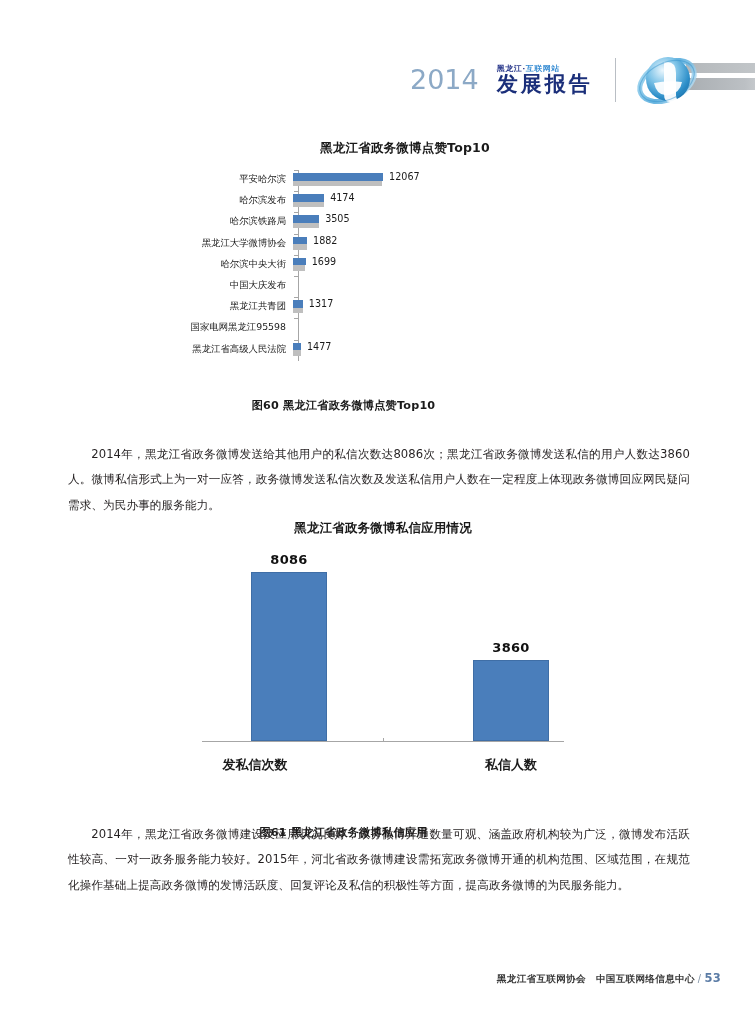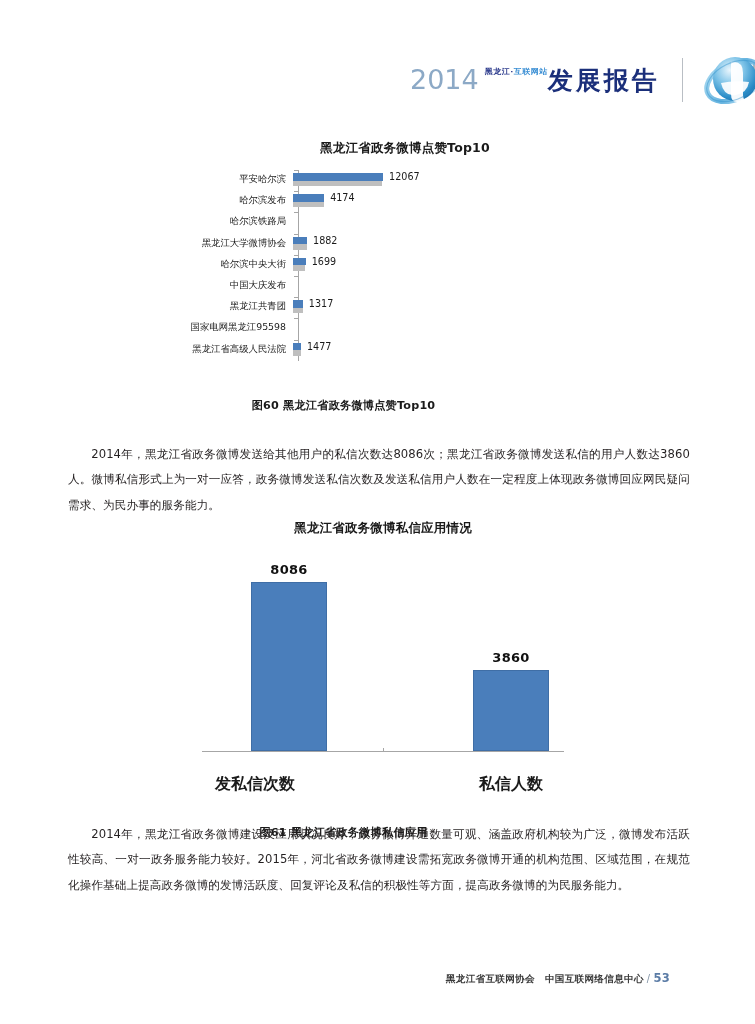--- a/index.html
+++ b/index.html
@@ -34,41 +34,41 @@
   }
   .hdr-year {
     font-size: 27px;
     color: #8ca9c6;
     font-weight: 400;
     letter-spacing: 0px;
     line-height: 1;
     padding-bottom: 2px;
   }
   .hdr-titleblock {
-    margin-left: 6px;
+    margin-left: 18px;
     display: flex;
-    flex-direction: row;
+    flex-direction: column;
     align-items: flex-start;
     line-height: 1;
     text-align: right;
   }
   .hdr-sub {
     font-size: 8px;
     color: #2f3a8f;
     font-weight: bold;
     letter-spacing: 0.5px;
     white-space: nowrap;
     transform: scaleY(0.95);
     transform-origin: left bottom;
     margin-bottom: 1px;
   }
   .hdr-sub .sub-b { color: #2b3a8c; }
   .hdr-sub .sub-c { color: #3b8fd4; }
   .hdr-main {
-    font-size: 25px;
+    font-size: 21px;
     font-weight: bold;
     color: #1b2f7a;
     letter-spacing: 3px;
     white-space: nowrap;
   }
   .hdr-divider {
     width: 1px;
     height: 44px;
     background: #b9bec4;
     margin: 0 18px 0 22px;
@@ -210,21 +210,20 @@
     left: 188px;
     top: 520px;
     width: 390px;
   }
   .chart2-title {
     text-align: center;
     font-size: 12.5px;
     font-weight: bold;
     color: #1a1a1a;
     letter-spacing: 0.2px;
-    margin-bottom: 10px;
   }
   .c2-plot {
     position: relative;
     height: 205px;
     margin: 0 14px;
   }
   .c2-baseline {
     position: absolute;
     left: 0;
     right: 0;
@@ -262,38 +261,38 @@
     margin-bottom: 5px;
     letter-spacing: 0.3px;
   }
   .c2-xlabels {
     position: relative;
     margin: 0 14px;
     height: 22px;
   }
   .c2-xlabel {
     position: absolute;
-    top: 22px;
+    top: 14px;
     width: 100px;
     text-align: center;
-    font-size: 16px;
+    font-size: 13px;
     font-weight: bold;
     color: #1a1a1a;
   }
   .c2-xlabel.left  { left: 3px; }
   .c2-xlabel.right { right: 3px; }
 
   
   .page-footer {
     position: absolute;
     left: 0;
     bottom: 38px;
     width: 755px;
     text-align: right;
-    padding-right: 85px;
+    padding-right: 34px;
     box-sizing: border-box;
     font-size: 9.6px;
     font-weight: bold;
     color: #3b3b3b;
     letter-spacing: 0.3px;
   }
   .page-footer .org2 { margin-left: 10px; }
   .page-footer .slash { color: #7d8fa3; font-weight: normal; margin: 0 3px; }
   .page-footer .pagenum { color: #5b7ca6; font-weight: bold; font-size: 11.5px; }
 </style>
@@ -353,20 +352,25 @@
         <div class="c1-tick"></div>
         <div class="c1-barbox">
           <div class="c1-bar-shadow" style="width: 30.6971px;"></div>
           <div class="c1-bar" style="width: 31.1646px; background: rgb(74, 126, 187);"></div>
           <div class="c1-value" style="left: 38.1646px;">4174</div>
         </div>
       </div>
       <div class="c1-row">
         <div class="c1-label">哈尔滨铁路局</div>
         <div class="c1-tick"></div>
+        <div class="c1-barbox">
+          <div class="c1-bar-shadow" style="width: 25.7771px;"></div>
+          <div class="c1-bar" style="width: 26.1696px; background: rgb(74, 126, 187);"></div>
+          <div class="c1-value" style="left: 33.1696px;">3505</div>
+        </div>
       </div>
       <div class="c1-row">
         <div class="c1-label">黑龙江大学微博协会</div>
         <div class="c1-tick"></div>
         <div class="c1-barbox">
           <div class="c1-bar-shadow" style="width: 13.8409px;"></div>
           <div class="c1-bar" style="width: 14.0517px; background: rgb(74, 126, 187);"></div>
           <div class="c1-value" style="left: 21.0517px;">1882</div>
         </div>
       </div>

